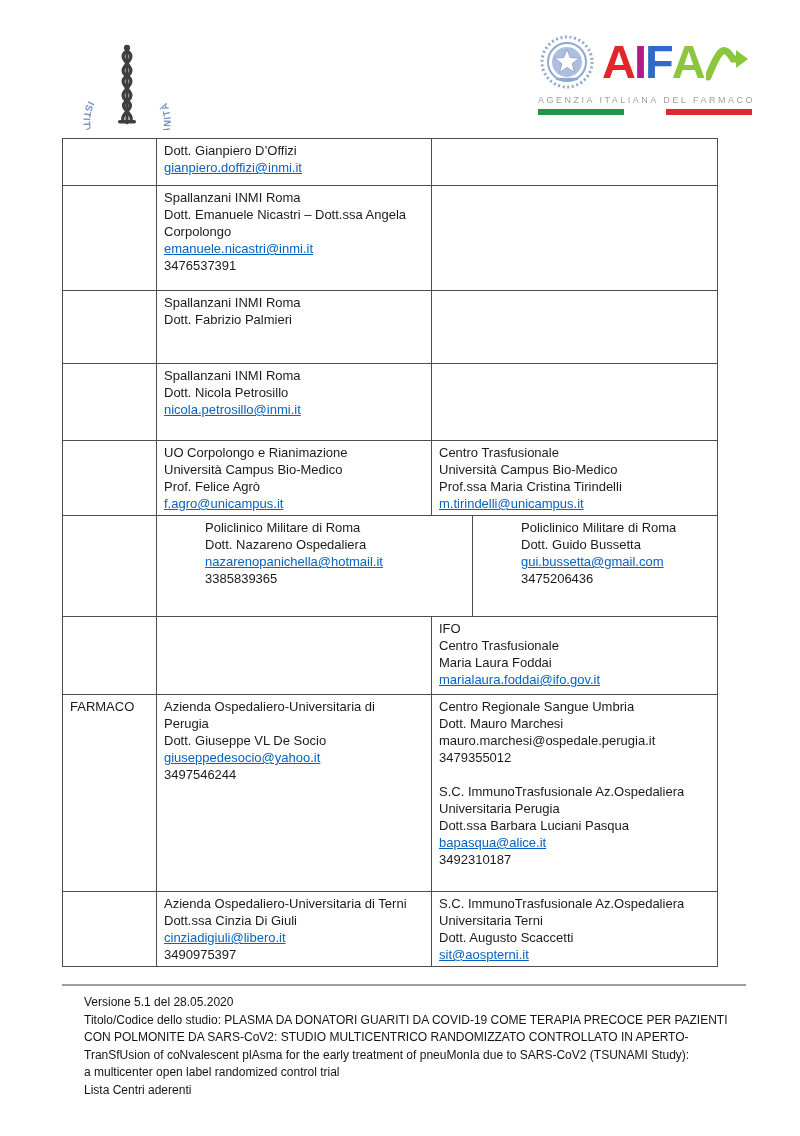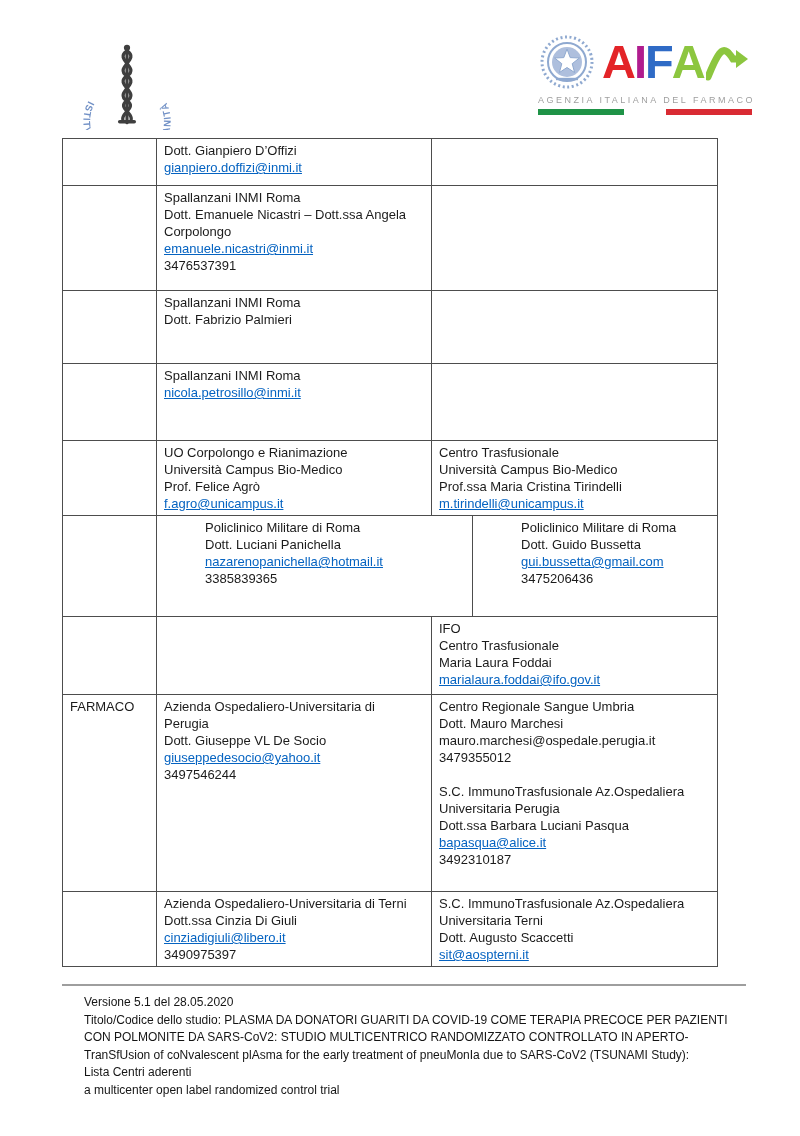--- a/index.html
+++ b/index.html
@@ -115,20 +115,21 @@
         <div class="cell center">
           <div class="line">Spallanzani INMI Roma</div>
           <div class="line">Dott. Fabrizio Palmieri</div>
         </div>
         <div class="cell transf"></div>
       </div>
       <div class="trow r4">
         <div class="cell region"></div>
         <div class="cell center">
           <div class="line">Spallanzani INMI Roma</div>
+          <div class="line">Dott. Nicola Petrosillo</div>
           <div class="line"><a class="link">nicola.petrosillo@inmi.it</a></div>
         </div>
         <div class="cell transf"></div>
       </div>
       <div class="trow r5">
         <div class="cell region"></div>
         <div class="cell center">
           <div class="line">UO Corpolongo e Rianimazione</div>
           <div class="line">Università Campus Bio-Medico</div>
           <div class="line">Prof. Felice Agrò</div>
@@ -138,21 +139,21 @@
           <div class="line">Centro Trasfusionale</div>
           <div class="line">Università Campus Bio-Medico</div>
           <div class="line">Prof.ssa Maria Cristina Tirindelli</div>
           <div class="line"><a class="link">m.tirindelli@unicampus.it</a></div>
         </div>
       </div>
       <div class="trow r6">
         <div class="cell region"></div>
         <div class="cell center">
           <div class="line">Policlinico Militare di Roma</div>
-          <div class="line">Dott. Luciani Panichella</div>
+          <div class="line">Dott. Nazareno Ospedaliera</div>
           <div class="line"><a class="link">nazarenopanichella@hotmail.it</a></div>
           <div class="line">3385839365</div>
         </div>
         <div class="cell transf">
           <div class="line">Policlinico Militare di Roma</div>
           <div class="line">Dott. Guido Bussetta</div>
           <div class="line"><a class="link">gui.bussetta@gmail.com</a></div>
           <div class="line">3475206436</div>
         </div>
       </div>
@@ -203,17 +204,17 @@
         </div>
       </div>
     </div>
 
   <div class="footer-rule"></div>
   <div class="footer" id="footer-lines">
       <div>Versione 5.1 del 28.05.2020</div>
       <div>Titolo/Codice dello studio: PLASMA DA DONATORI GUARITI DA COVID-19 COME TERAPIA PRECOCE PER PAZIENTI</div>
       <div>CON POLMONITE DA SARS-CoV2: STUDIO MULTICENTRICO RANDOMIZZATO CONTROLLATO IN APERTO-</div>
       <div>TranSfUsion of coNvalescent plAsma for the early treatment of pneuMonIa due to SARS-CoV2 (TSUNAMI Study):</div>
+      <div>a multicenter open label randomized control trial</div>
       <div>Lista Centri aderenti</div>
-      <div>a multicenter open label randomized control trial</div>
     </div>
 
 </div>
 
 </body></html>

